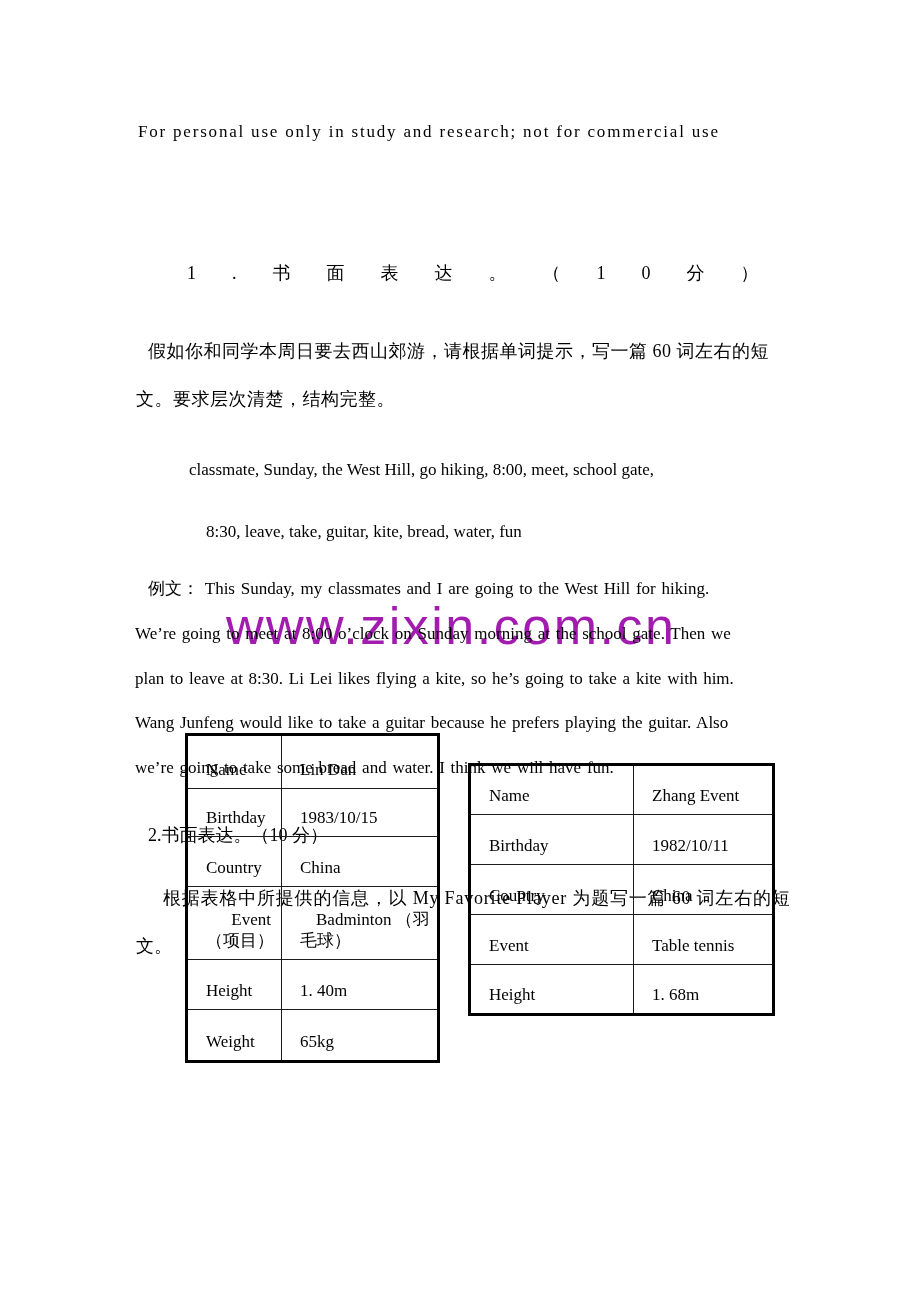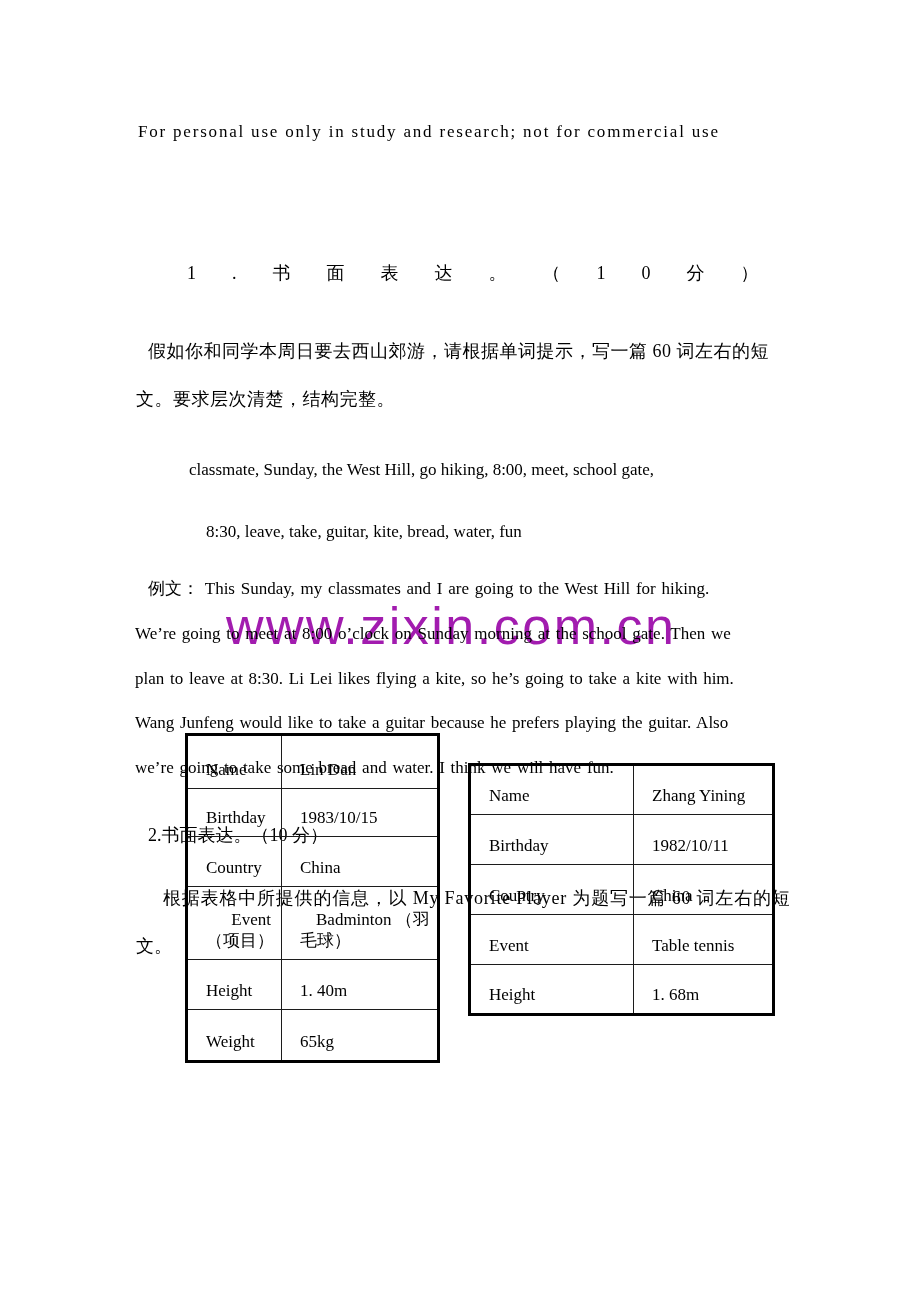--- a/index.html
+++ b/index.html
@@ -155,21 +155,21 @@
     <colgroup>
         <col class="c-label">
         <col class="c-value">
       </colgroup>
     <tbody>
         <tr style="height:50px;">
       <td>
             <div>Name</div>
           </td>
       <td>
-            <div>Zhang Yining</div>
+            <div>Zhang Event</div>
           </td>
     </tr>
     <tr style="height:50px;">
       <td>
             <div>Birthday</div>
           </td>
       <td>
             <div>1982/10/11</div>
           </td>
     </tr>

